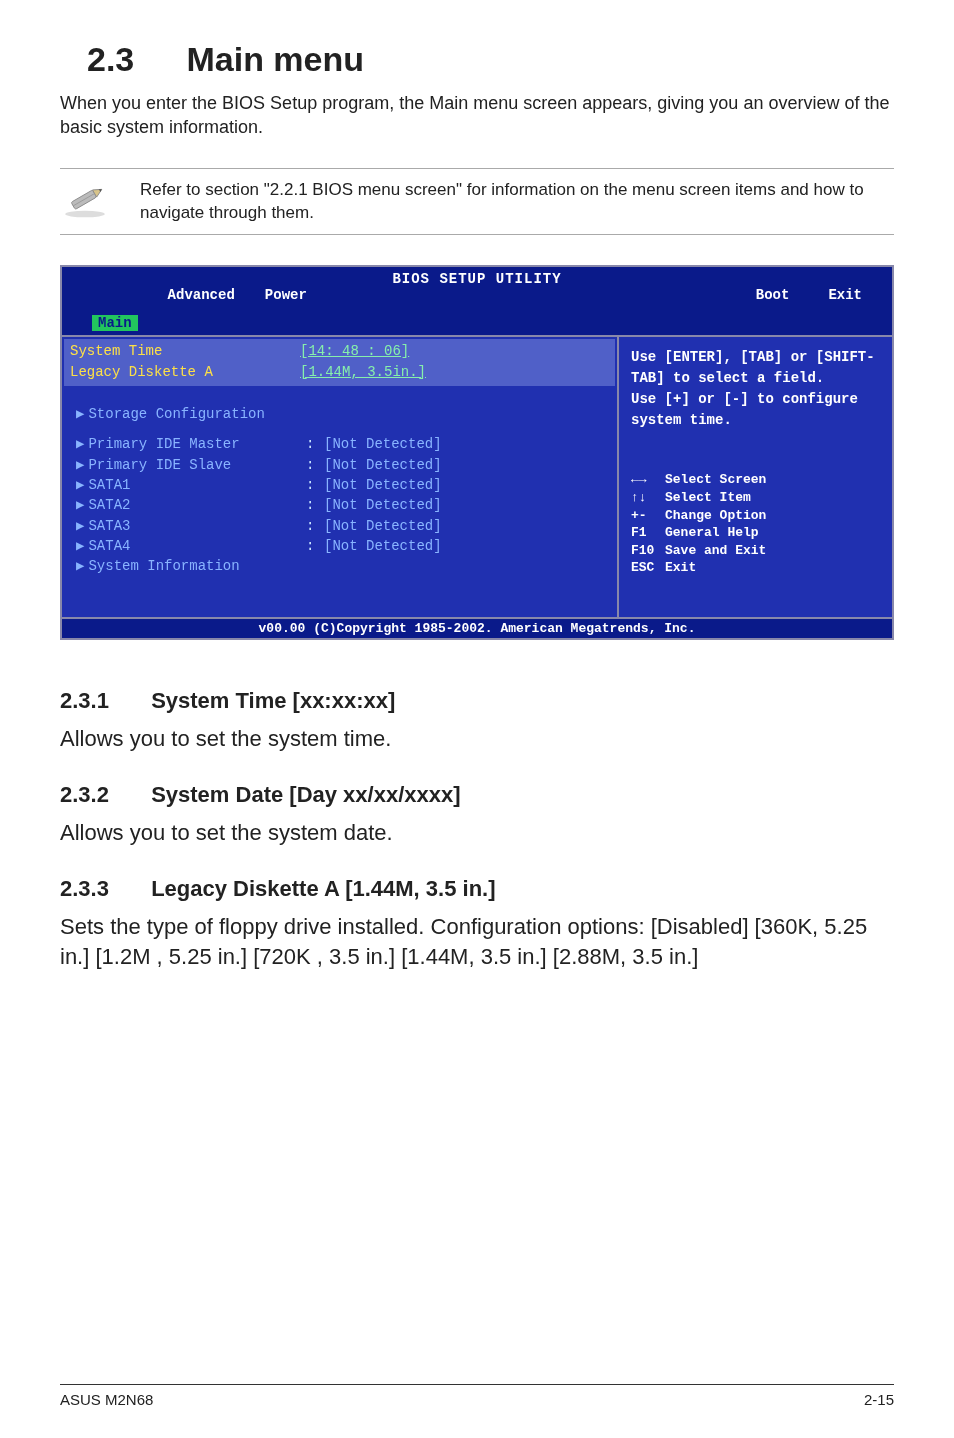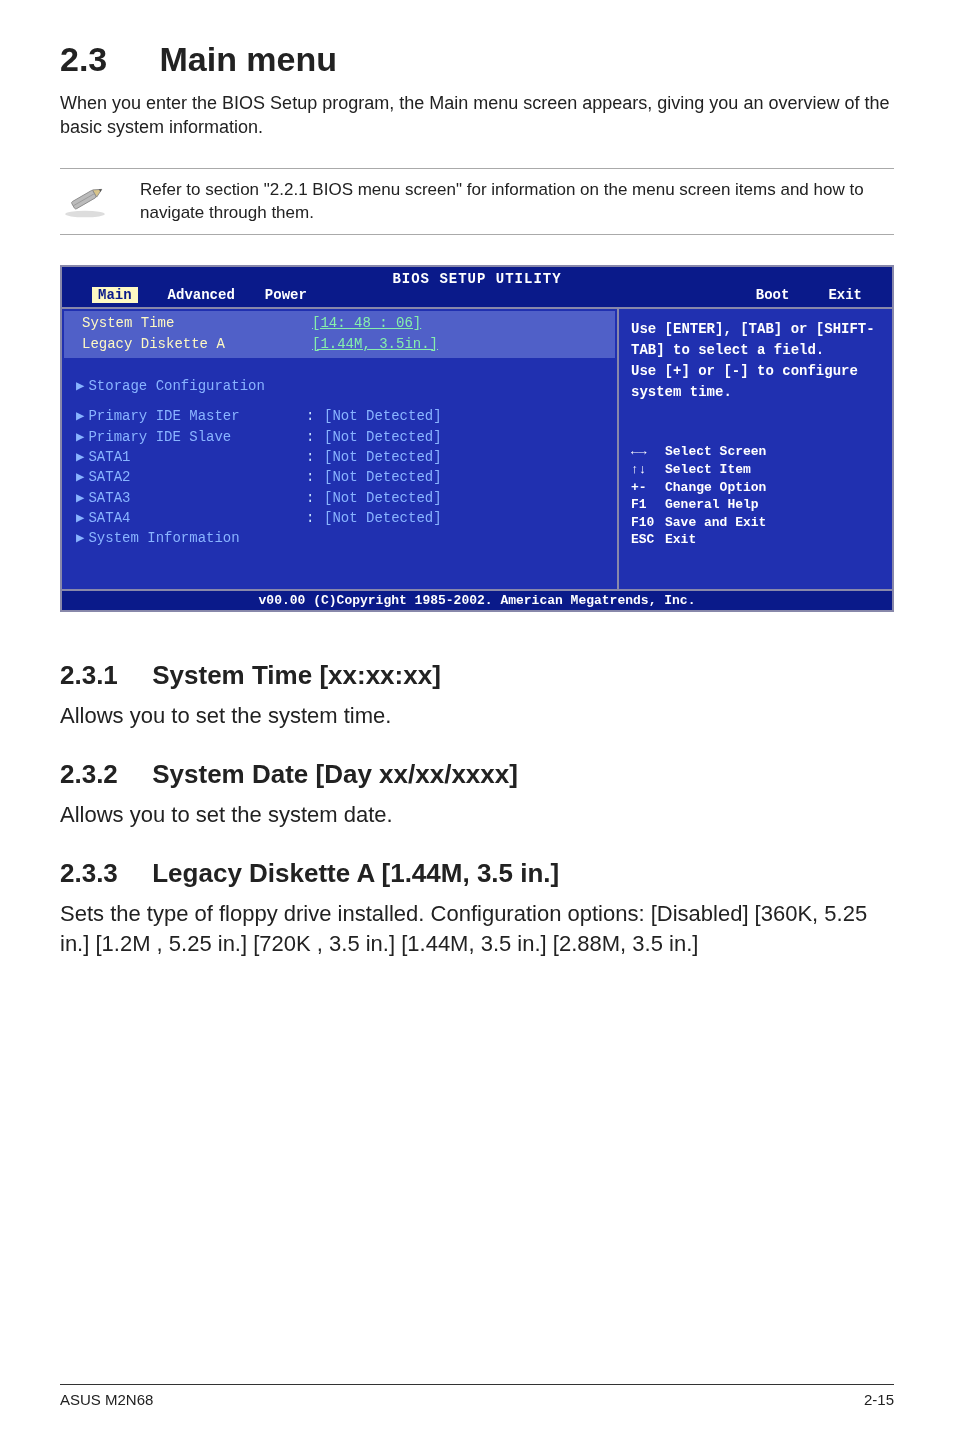--- a/index.html
+++ b/index.html
@@ -13,21 +13,21 @@
     font-size: 17px;
     display: flex;
     flex-direction: column;
     min-height: 1438px;
   }
   h1.main-heading {
     font-size: 34px;
     font-weight: bold;
     margin-bottom: 12px;
   }
-  h1.main-heading .num { display: inline-block; width: 90px; }
+  h1.main-heading .num { display: inline-block; width: 90px; margin-left: 27px; }
   p.body-text { font-size: 18px; line-height: 1.35; margin-bottom: 10px; }
   p.body-text-small { font-size: 22px; line-height: 1.35; margin-bottom: 10px; }
 
   .note-block {
     border-top: 1px solid #aaa;
     border-bottom: 1px solid #aaa;
     margin: 18px 0 20px 0;
     padding: 10px 0;
     display: flex;
     align-items: flex-start;
@@ -52,21 +52,21 @@
     letter-spacing: 1px;
   }
   .bios-tabs {
     display: flex;
     padding: 0 30px 4px 30px;
     color: #fff;
     gap: 30px;
     font-weight: bold;
   }
   .bios-tabs .tab { color: #fff; }
-  .bios-tabs .tab.selected { background: #fef9c3; color: #0a1a8a; padding: 0 6px; }
+  .bios-tabs .tab.selected { background: #22c55e; color: #0a1a8a; padding: 0 6px; margin-top: 28px; }
   .bios-tabs .right { margin-left: auto; display:flex; gap:39px;}
   .bios-body {
     display: flex;
     border-top: 2px solid #88a;
   }
   .bios-left {
     flex: 1;
     background: #2030b0;
     padding: 10px 14px;
     min-height: 280px;
@@ -93,26 +93,26 @@
   .bios-footer {
     background: #0a1a8a;
     color: #fff;
     text-align: center;
     font-weight: bold;
     padding: 2px 0;
     border-top: 2px solid #88a;
     font-size: 13px;
   }
   .sys-block { background:#5060c8; padding:2px 6px 4px 6px; margin:-8px -12px 8px -12px; }
-  .sys-block .bios-row .label { color:#fef9c3;margin-left:12px; }
+  .sys-block .bios-row .label { color:#fde047; }
   .sys-block .bios-row .val { color:#86efac;text-decoration:underline; }
   .spacer { height: 10px; }
 
   h2.section-heading {
-    font-size: 26px;
+    font-size: 22px;
     font-weight: bold;
     margin: 18px 0 10px 0;
   }
   h2.section-heading .num { display:inline-block; width:85px; }
 
   .page-footer {
     margin-top: auto;
     border-top: 1px solid #333;
     padding-top: 6px;
     display: flex;

